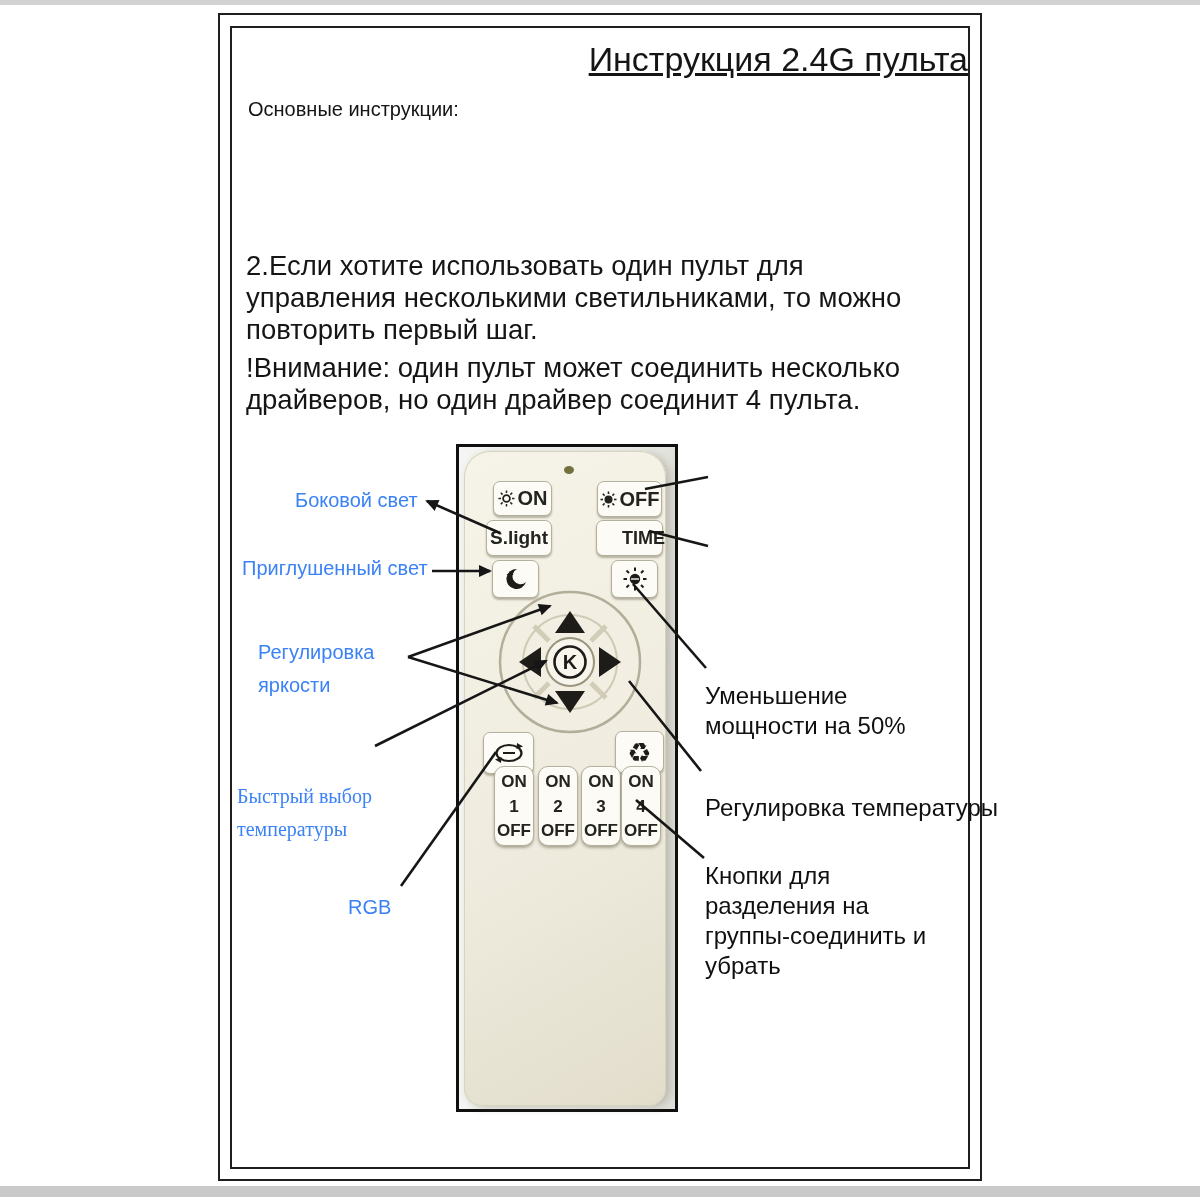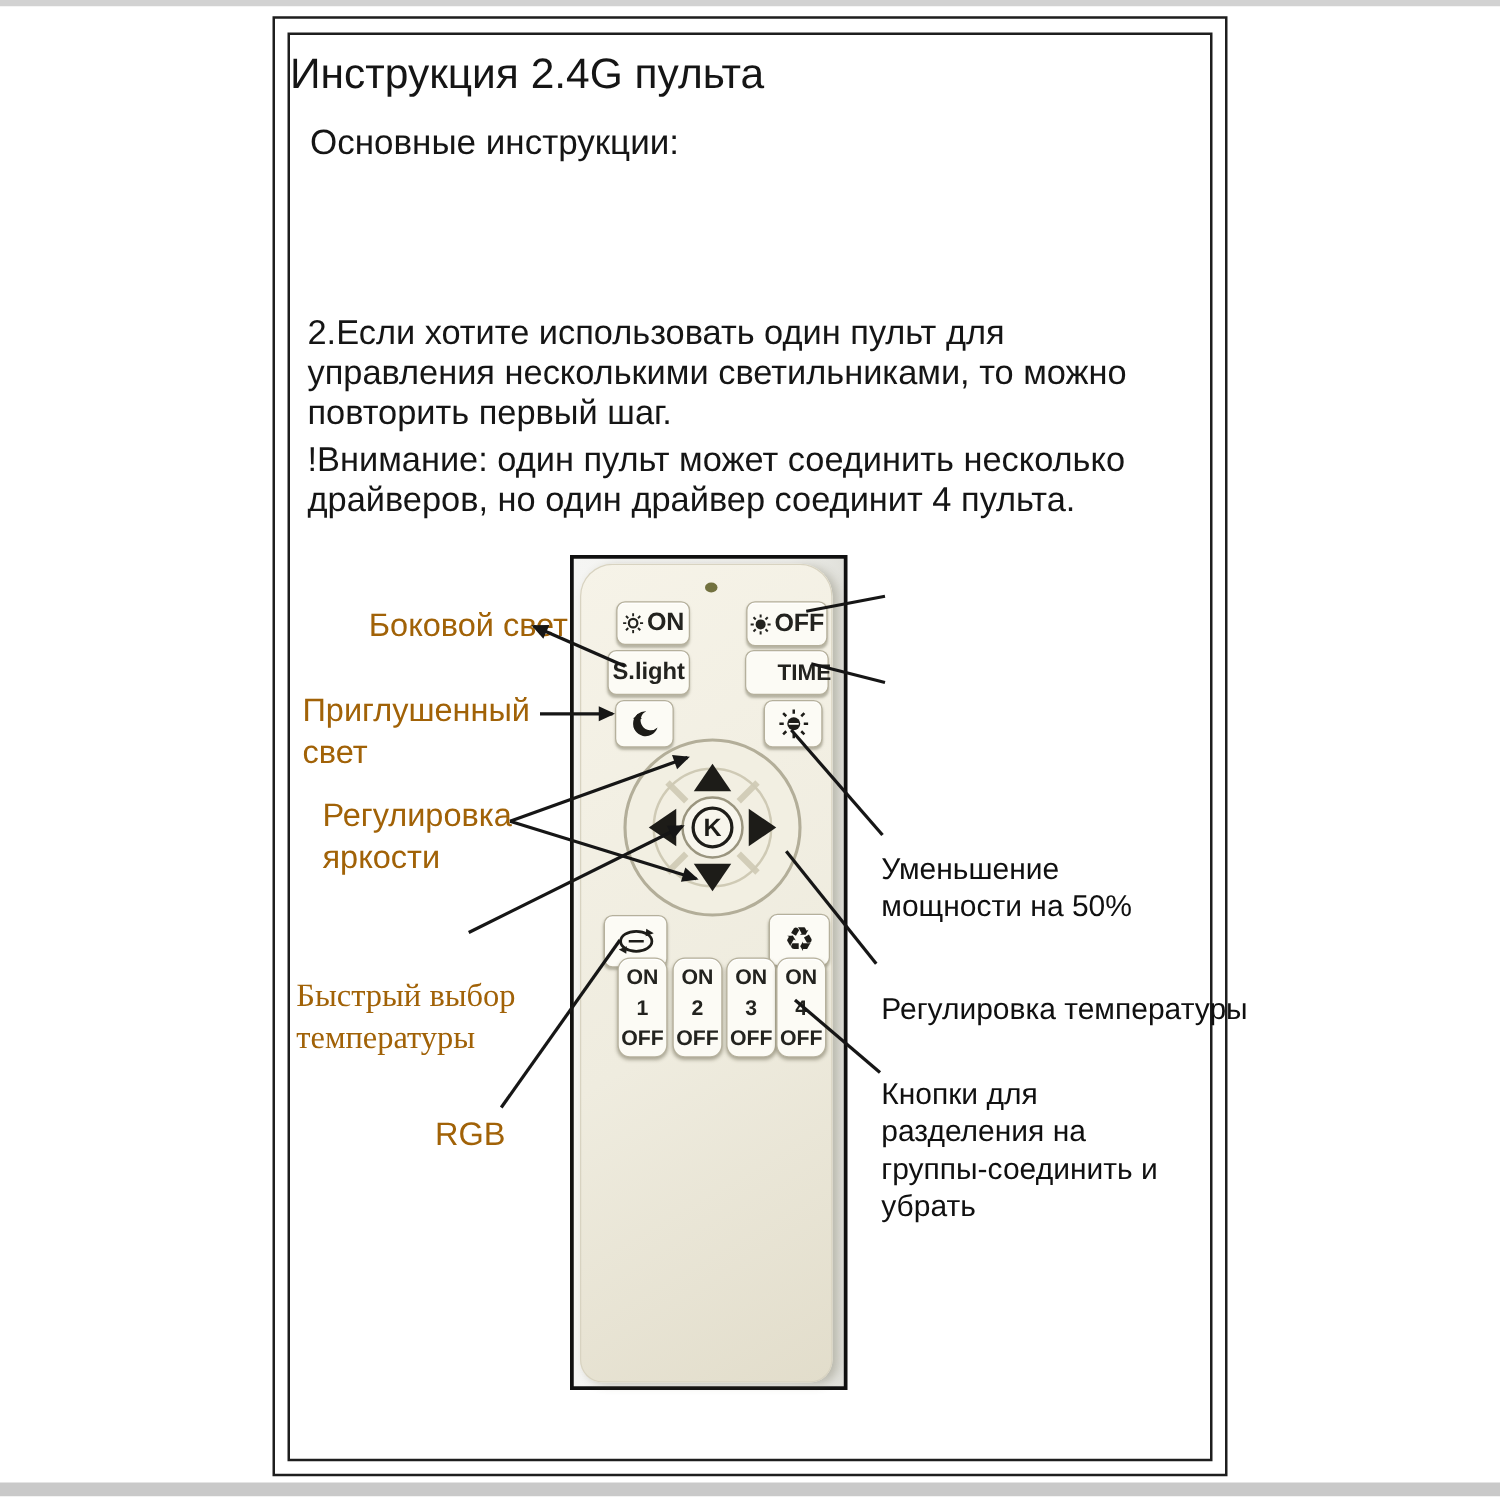--- a/index.html
+++ b/index.html
@@ -4,22 +4,22 @@
 <style>
   html,body{margin:0;padding:0;background:#fff;}
   #canvas{position:relative;width:1200px;height:1200px;background:#ffffff;overflow:hidden;
           font-family:"Liberation Sans","DejaVu Sans",sans-serif;color:#151515;}
   .bar{position:absolute;left:0;width:1200px;background:#d2d2d2;}
   #top-bar{top:0;height:5px;}
   #bottom-bar{top:1186px;height:11px;background:#c9c9c9;}
   #outer-box{position:absolute;left:218px;top:13px;width:760px;height:1164px;border:2px solid #1e1e1e;}
   #inner-box{position:absolute;left:230px;top:26px;width:736px;height:1139px;border:2px solid #1e1e1e;}
 
-  .title{position:absolute;left:232px;top:40px;width:736px;text-align:left;font-size:34px;}
-  .heading{position:absolute;left:248px;top:98px;font-size:28px;}
+  .title{position:absolute;left:232px;top:40px;width:736px;text-align:right;font-size:34px;text-decoration:underline;}
+  .heading{position:absolute;left:248px;top:98px;font-size:20px;}
   .para{position:absolute;left:246px;width:714px;font-size:27.5px;line-height:32px;}
   #p1{top:140px;} #p2{top:250px;} #p3{top:352px;}
 
   
   #photo-frame{position:absolute;left:456px;top:444px;width:216px;height:662px;border:3px solid #101010;
                background:linear-gradient(90deg,#f5f5f3 0%,#efefec 80%,#e0e0da 100%);}
   #remote-body{position:absolute;left:5px;top:4px;width:202px;height:655px;
                background:linear-gradient(150deg,#f6f3e8 0%,#efecdf 55%,#e2ddcb 100%);
                border-radius:26px 26px 18px 18px;box-shadow:4px 2px 8px rgba(90,85,60,.30), inset 0 0 0 1px #d8d3c1;text-align:center;}
   #led{position:absolute;left:100px;top:15px;width:10px;height:8px;border-radius:50%;background:#72713f;}
@@ -38,21 +38,21 @@
   #btn-leaf{left:151px;top:280px;width:47px;height:40px;font-weight:normal;}
   #dpad{position:absolute;left:33px;top:138px;width:146px;height:146px;}
 
   .gbtn{position:absolute;top:315px;width:40px;height:80px;background:#fcfbf5;border:1px solid #b5b09c;
         border-radius:10px;box-shadow:0 2px 3px rgba(70,65,40,.40), inset 0 1px 0 #fff;
         display:flex;flex-direction:column;align-items:center;justify-content:space-between;
         padding:6px 0;box-sizing:border-box;font-weight:bold;font-size:17px;color:#23231f;line-height:1;}
   #g1{left:30px;} #g2{left:74px;} #g3{left:117px;} #g4{left:157px;}
 
   
-  .lbl{position:absolute;font-size:26px;line-height:33px;color:#a16207;}
+  .lbl{position:absolute;font-size:20px;line-height:33px;color:#3b82f6;}
   #lbl-side{left:295px;top:484px;white-space:nowrap;}
   #lbl-dim{left:242px;top:552px;width:195px;}
   #lbl-bright{left:258px;top:636px;width:175px;}
   #lbl-quick{left:237px;top:780px;width:212px;font-family:Liberation Serif, serif;}
   #lbl-rgb{left:348px;top:891px;}
   .rlbl{position:absolute;font-size:24px;line-height:30px;color:#101010;}
   #r-off{left:705px;top:460px;width:258px;}
   #r-timer{left:705px;top:527px;width:264px;}
   #r-power{left:705px;top:681px;width:238px;}
   #r-temp{left:705px;top:793px;width:300px;white-space:nowrap;}

